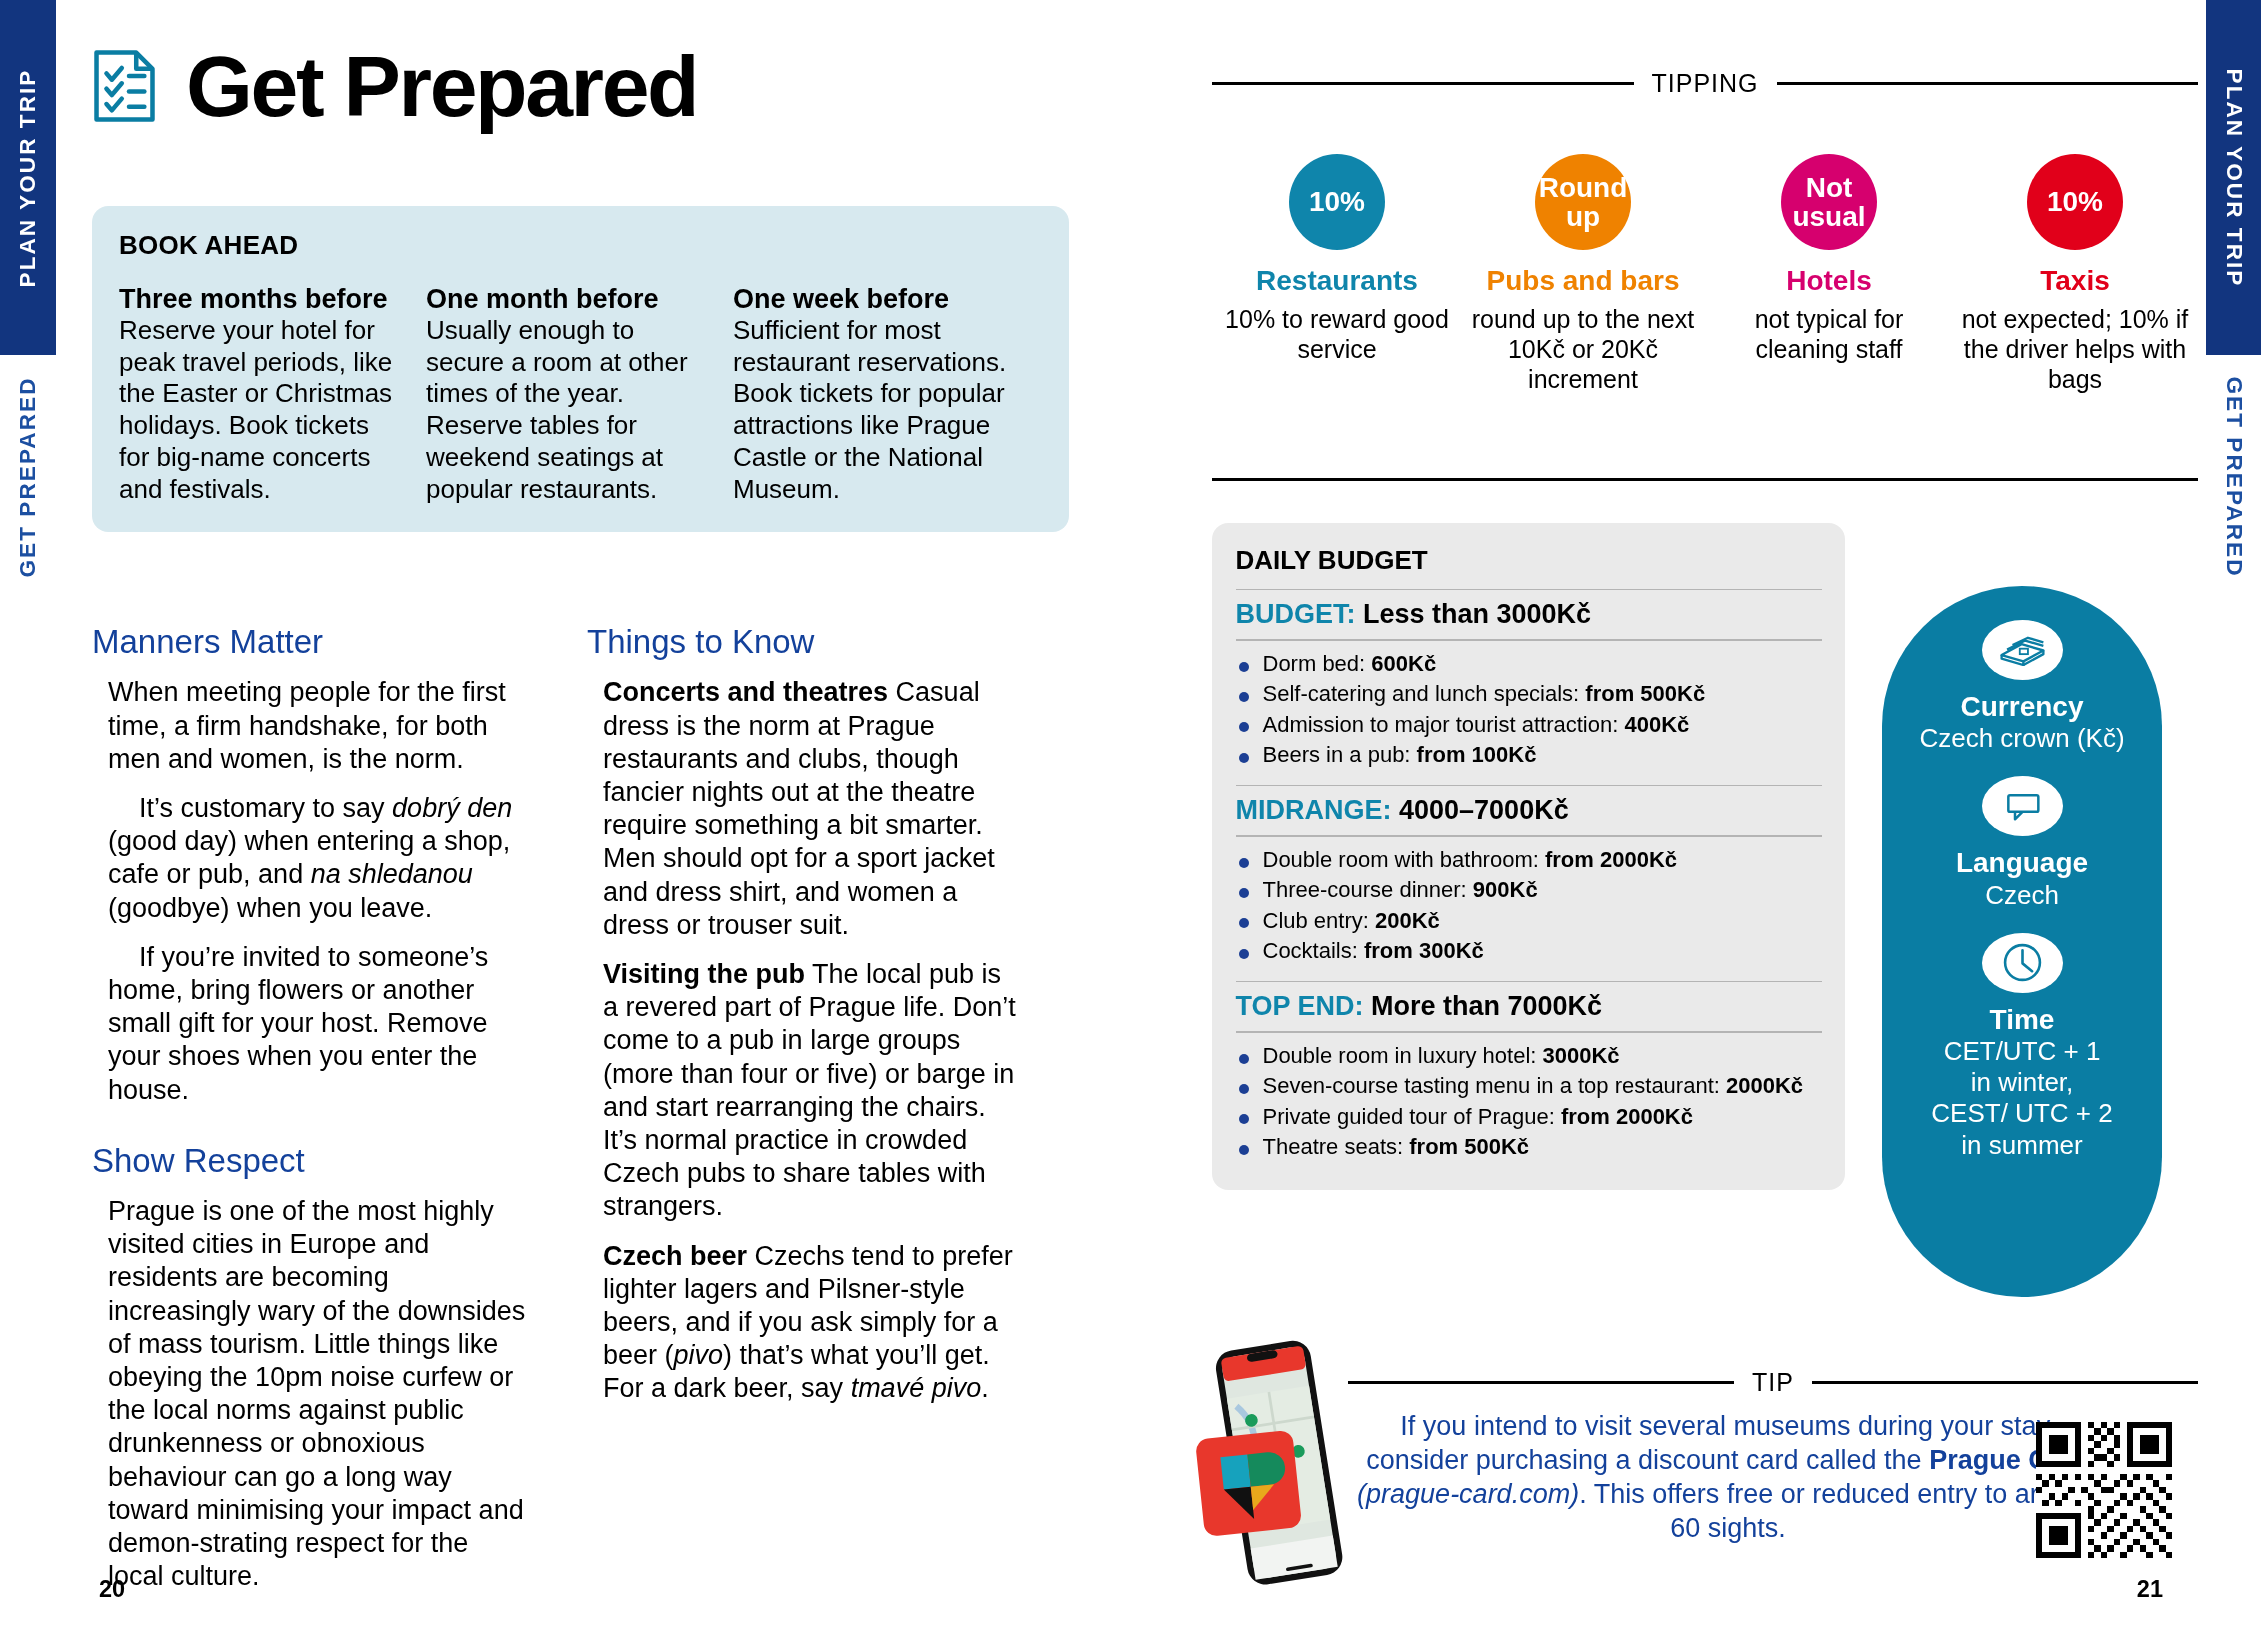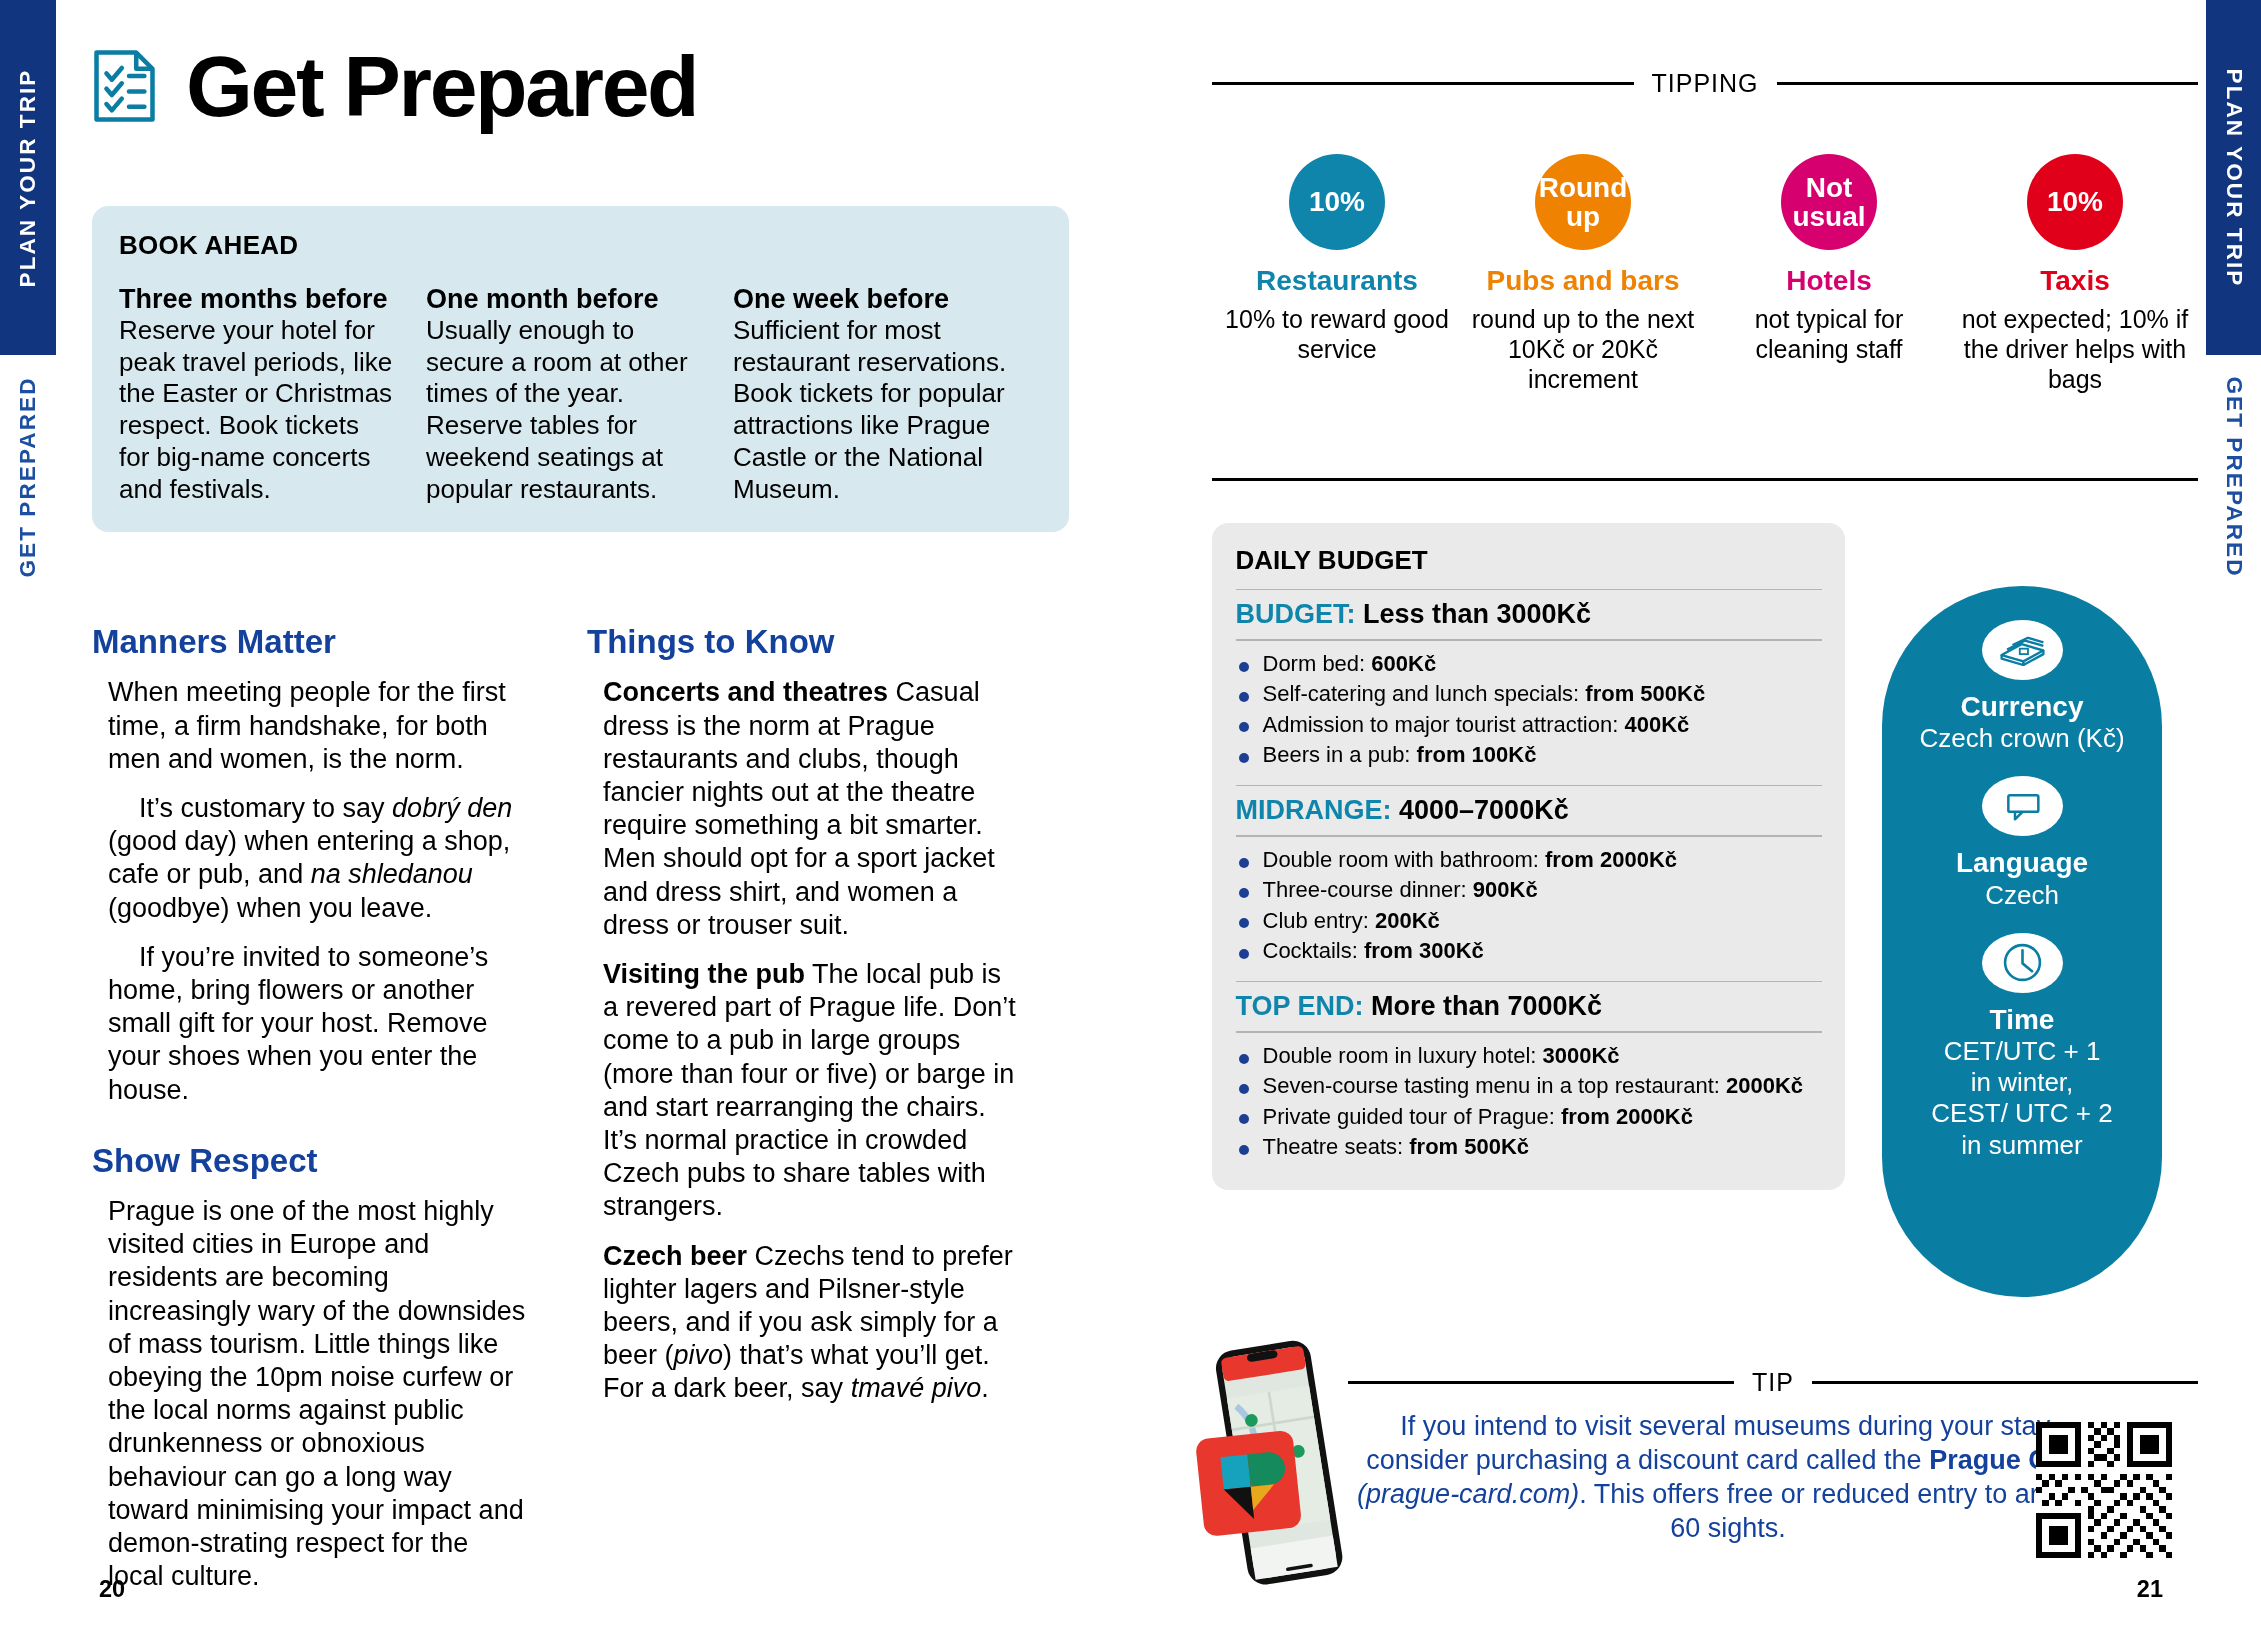--- a/index.html
+++ b/index.html
@@ -59,21 +59,21 @@
     margin:0 0 23.5px 0;font-size:26px;font-weight:bold;letter-spacing:.01em;color:#000;
   }
   .book-cols{display:flex;gap:31px;}
   .book-col{width:276px;}
   .book-col .bc-h{font-size:27px;font-weight:bold;color:#000;line-height:1.15;}
   .book-col .bc-b{font-size:26px;color:#000;line-height:1.22;}
 
   .body-cols{position:absolute;left:36px;top:624px;width:986px;display:flex;gap:43px;}
   .body-col{width:452px;}
   .sec-head{
-    font-size:33px;font-weight:bold;color:#13419b;margin:0 0 1.8px 0;line-height:1.1;
+    font-size:33px;font-weight:normal;color:#13419b;margin:0 0 1.8px 0;line-height:1.1;
   }
   .sec-head.second{margin-top:36px;}
   .para{font-size:27px;line-height:1.23;color:#000;margin:16px;}
   .para.indent{text-indent:31px;}
   .para+.para{margin-top:0;}
   .para-sp{margin-top:20px;}
   .para b{font-weight:bold;}
   .para i{font-style:italic;}
 
   .pagenum{position:absolute;font-size:23.5px;font-weight:bold;color:#000;}
@@ -177,21 +177,21 @@
         </svg>
       </span>
       <h1 class="page-title">Get Prepared</h1>
     </div>
 
     <div class="book-box">
       <h3>BOOK AHEAD</h3>
       <div class="book-cols">
         <div class="book-col">
           <div class="bc-h">Three months before</div>
-          <div class="bc-b">Reserve your hotel for peak travel periods, like the Easter or Christmas respect. Book tickets for big-name concerts and festivals.</div>
+          <div class="bc-b">Reserve your hotel for peak travel periods, like the Easter or Christmas holidays. Book tickets for big-name concerts and festivals.</div>
         </div>
         <div class="book-col">
           <div class="bc-h">One month before</div>
           <div class="bc-b">Usually enough to secure a room at other times of the year. Reserve tables for weekend seatings at popular restaurants.</div>
         </div>
         <div class="book-col">
           <div class="bc-h">One week before</div>
           <div class="bc-b">Sufficient for most restaurant reservations. Book tickets for popular attractions like Prague Castle or the National Museum.</div>
         </div>
       </div>

